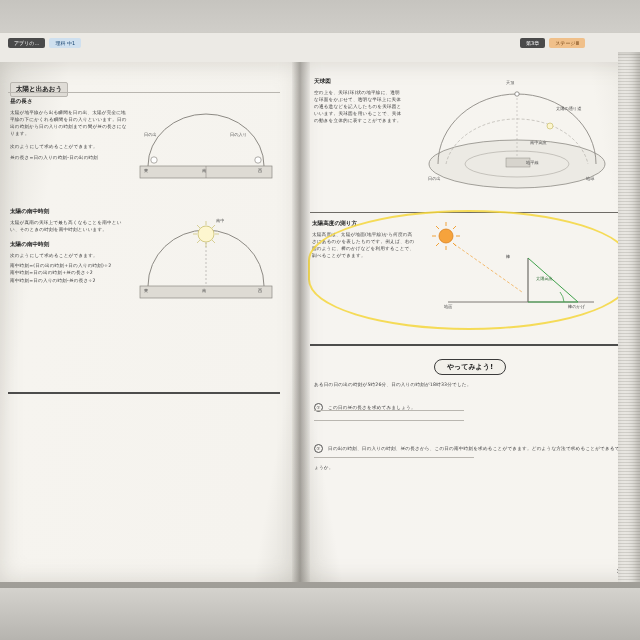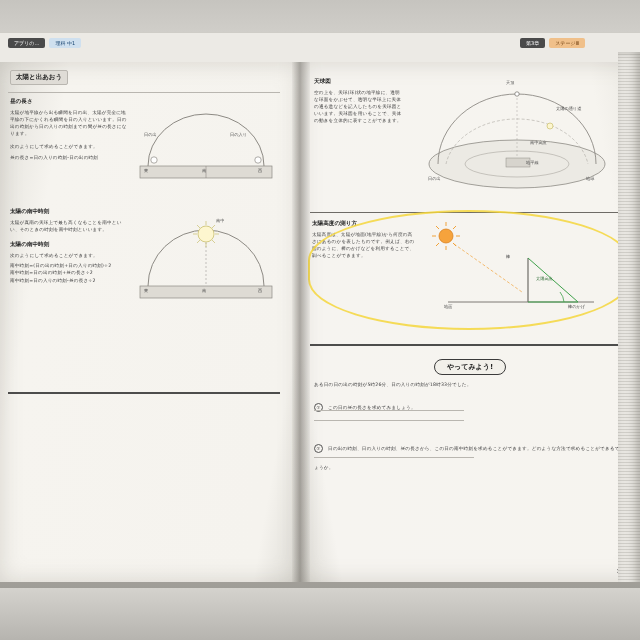--- a/index.html
+++ b/index.html
@@ -86,21 +86,21 @@
   <div class="tabbar" style="left:520px;">
     <span class="tab-dark">第3章</span>
     <span class="tab-blue" style="background:#f0c08a;color:#6a3a0b;">ステージⅢ</span>
   </div>
 </div>
 
 <div class="book">
 
   <div class="page page-left">
 
-    <div style="position:absolute;left:10px;top:2px;">
+    <div style="position:absolute;left:10px;top:14px;">
       <span class="hdr-band">太陽と出あおう</span>
     </div>
     <div class="rule" style="left:8px;top:30px;width:272px;"></div>
 
     <div style="position:absolute;left:10px;top:36px;width:120px;">
       <div class="sec-title">昼の長さ</div>
       <div class="tiny" style="margin-top:3px;">太陽が地平線から出る瞬間を日の出、太陽が完全に地平線の下にかくれる瞬間を日の入りといいます。日の出の時刻から日の入りの時刻までの間が昼の長さになります。</div>
       <div class="tiny" style="margin-top:6px;">次のようにして求めることができます。</div>
       <div class="tiny" style="margin-top:3px;">昼の長さ=日の入りの時刻-日の出の時刻</div>
     </div>

